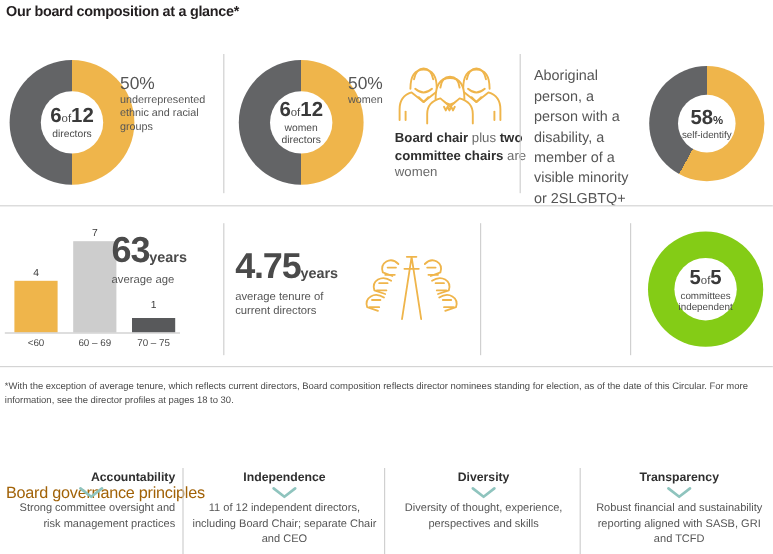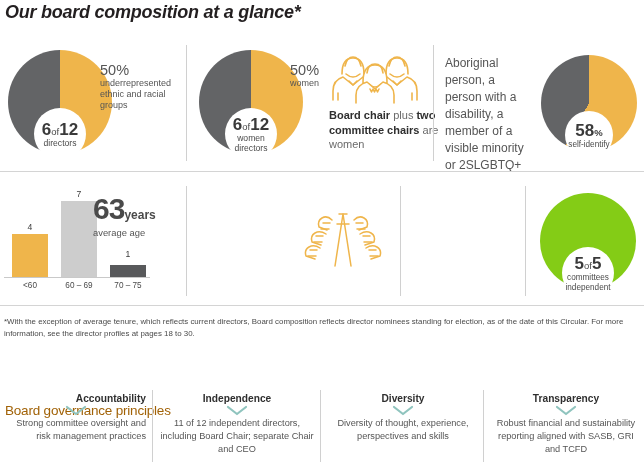--- a/index.html
+++ b/index.html
@@ -9,41 +9,40 @@
     font-family:"Liberation Sans", sans-serif;
     color:#3f3f3f;
     overflow:hidden;
     position:relative;
   }
   .page{position:relative;width:644px;height:462px;}
 
   
   .main-title{
     position:absolute;left:5px;top:2px;
-    font-size:18px;font-weight:bold;color:#231f20;
+    font-size:12px;font-weight:bold;color:#231f20;
     letter-spacing:-0.25px;
-    font-style:italic;
   }
   .section-title{
     position:absolute;left:5px;top:371px;
     font-size:13.5px;font-weight:normal;color:#a16207;
     letter-spacing:-0.2px;
     margin-top:32px;
   }
 
   
   .hrule{position:absolute;background:#d4d4d4;height:1px;}
   .vrule{position:absolute;background:#d0d0d0;width:1px;}
 
   
   .donut{position:absolute;border-radius:50%;}
   .donut .hole{
     position:absolute;border-radius:50%;background:#fff;
     display:flex;flex-direction:column;align-items:center;justify-content:center;
-    text-align:center;line-height:1.12;margin-top:32px;
+    text-align:center;line-height:1.12;
   }
   .big{font-size:17px;font-weight:bold;color:#3a3a3a;}
   .mid{font-size:10px;font-weight:bold;color:#3a3a3a;}
   .sm{font-size:8.6px;color:#4a4a4a;}
   .sm2{font-size:8.2px;color:#4a4a4a;}
   .of{font-size:9.5px;font-weight:normal;color:#4a4a4a;}
   .pct{font-size:9.5px;font-weight:bold;color:#3a3a3a;}
 
   
   .pctlabel{position:absolute;}
@@ -184,20 +183,25 @@
     <div class="barcat" style="left:106px;top:96px;width:44px;">70 – 75</div>
   </div>
 
   <div class="stat" style="left:93px;top:192px;width:95px;">
     <span class="num">63</span><span class="unit">years</span>
     <div class="sub">average age</div>
   </div>
 
   <div class="vrule" style="left:186px;top:186px;height:110px;"></div>
 
+  <div class="stat" style="left:196px;top:206px;width:116px;">
+    <span class="num">4.75</span><span class="unit">years</span>
+    <div class="sub">average tenure of</div>
+    <div class="sub" style="margin-top:0;">current directors</div>
+  </div>
 
   <div style="position:absolute;left:302px;top:208px;width:82px;height:62px;">
     <svg width="82" height="62" viewBox="0 0 82 62" fill="none" stroke="#EFB54B" stroke-width="1.5" stroke-linecap="round" stroke-linejoin="round">
 
       <path d="M41 6 L33 58 M41 6 L49 58 M35 16 h12"></path>
       <path d="M37 6 h8"></path>
 
       <path d="M30 12 q-5 -5 -10 -2 q-5 3 -3 9 l8 3"></path>
       <path d="M21 15 h7"></path>
       <path d="M19 21 h8"></path>

